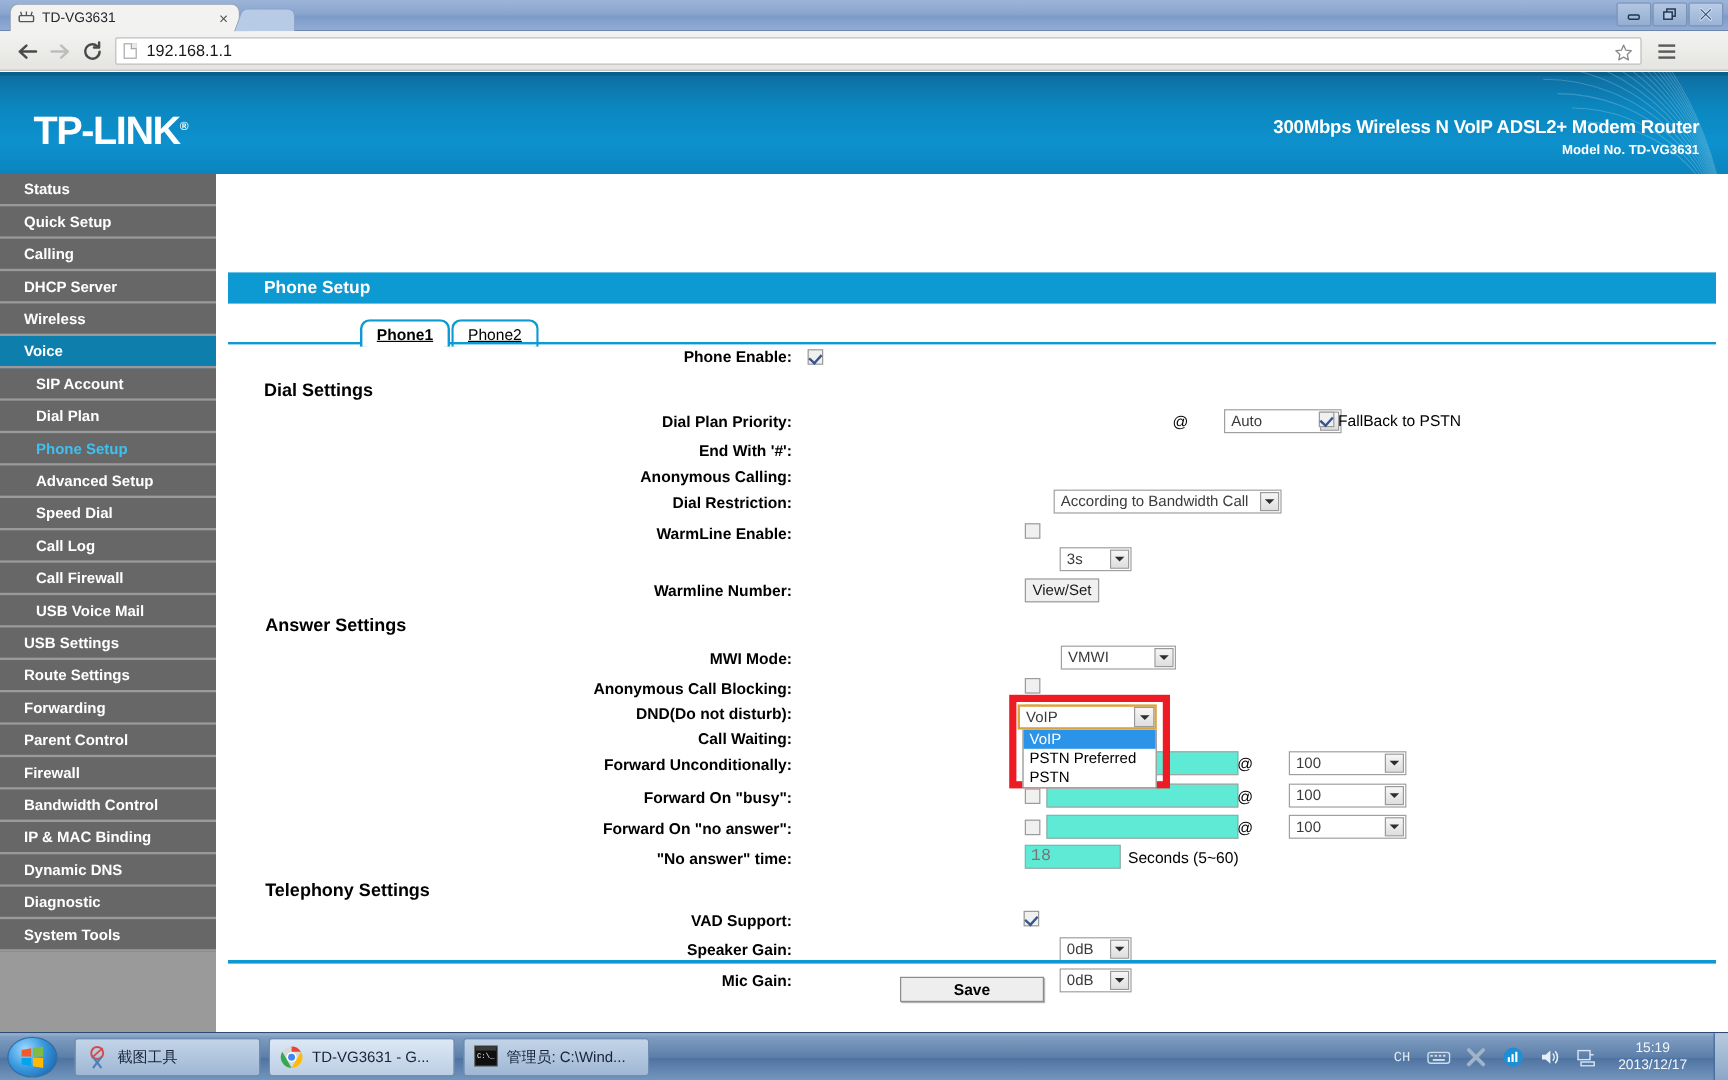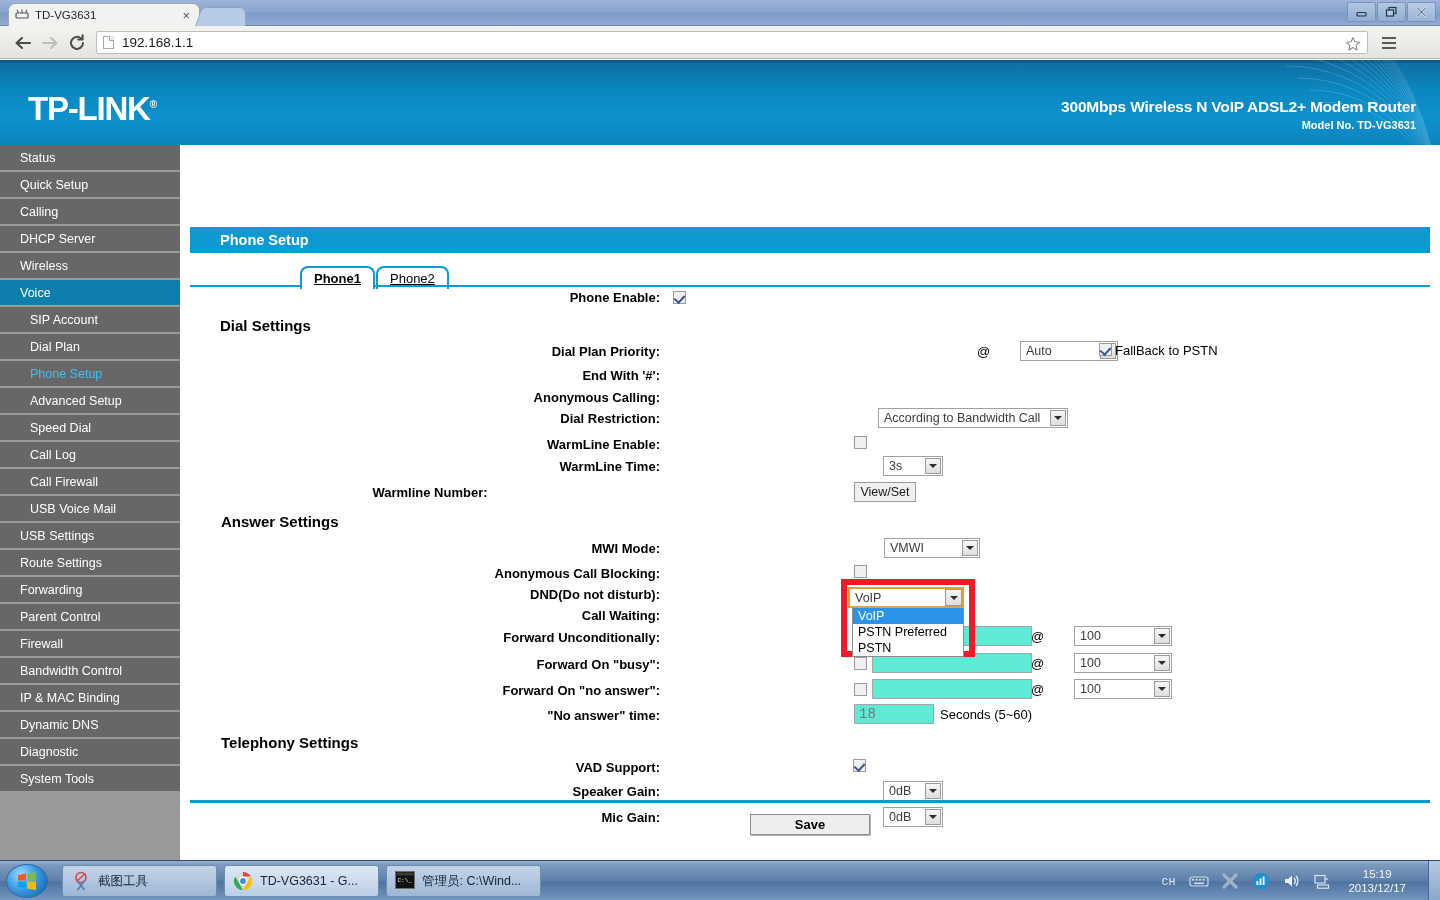--- a/index.html
+++ b/index.html
@@ -96,21 +96,21 @@
   }
   #logo sup { font-size:10px; vertical-align:super; }
   #model-line1 { position:absolute; right:24px; top:38px; color:#fff; font-size:15.5px; font-weight:bold; letter-spacing:-0.2px;}
   #model-line2 { position:absolute; right:24px; top:59px; color:#fff; font-size:11px; font-weight:bold; }
   #banner-rule { position:absolute; left:0; top:0; width:1440px; height:3px; background:#0b5f8c; }
 
   
   #sidebar { position:absolute; left:0; top:85px; width:180px; height:715px; background:#9a9a9a; }
   .menu-item {
     height:27px; background:#676767; color:#ffffff;
-    font-size:12.5px; font-weight:normal;
+    font-size:12.5px; font-weight:bold;
     display:flex; align-items:center;
     border-bottom:2px solid #9a9a9a;
     padding-left:20px;
   }
   .menu-item.sub { padding-left:30px; }
   .menu-item.active { background:#0e7fad; }
   .menu-item.current { color:#3fc0f0; }
 
   
   #content { position:absolute; left:180px; top:85px; width:1260px; height:715px; background:#ffffff; }
@@ -460,29 +460,28 @@
         <div class="sel-box" style="left:668px; top:115px; width:190px;">
           <span>According to Bandwidth Call</span>
           <span class="sel-arrow">
               <i></i>
             </span>
         </div>
 
         <div class="flabel" style="left:20px; top:144px;">WarmLine Enable:</div>
         <div class="cbox" style="left:674px; top:143px;"></div>
 
-        <div class="flabel" style="left:20px; top:166px;">WarmLine Time:</div>
         <div class="sel-box" style="left:673px; top:163px; width:60px;">
           <span>3s</span>
           <span class="sel-arrow">
               <i></i>
             </span>
         </div>
 
-        <div class="flabel" style="left:20px; top:192px;text-align:center;">Warmline Number:</div>
+        <div class="flabel" style="left:20px; top:192px;">Warmline Number:</div>
         <div class="btn-sm" style="left:674px; top:189px; width:62px;">View/Set</div>
 
         <div class="sect-title" style="left:41px; top:220px;">Answer Settings</div>
 
         <div class="flabel" style="left:20px; top:248px;">MWI Mode:</div>
         <div class="sel-box" style="left:674px; top:245px; width:96px;">
           <span>VMWI</span>
           <span class="sel-arrow">
               <i></i>
             </span>

